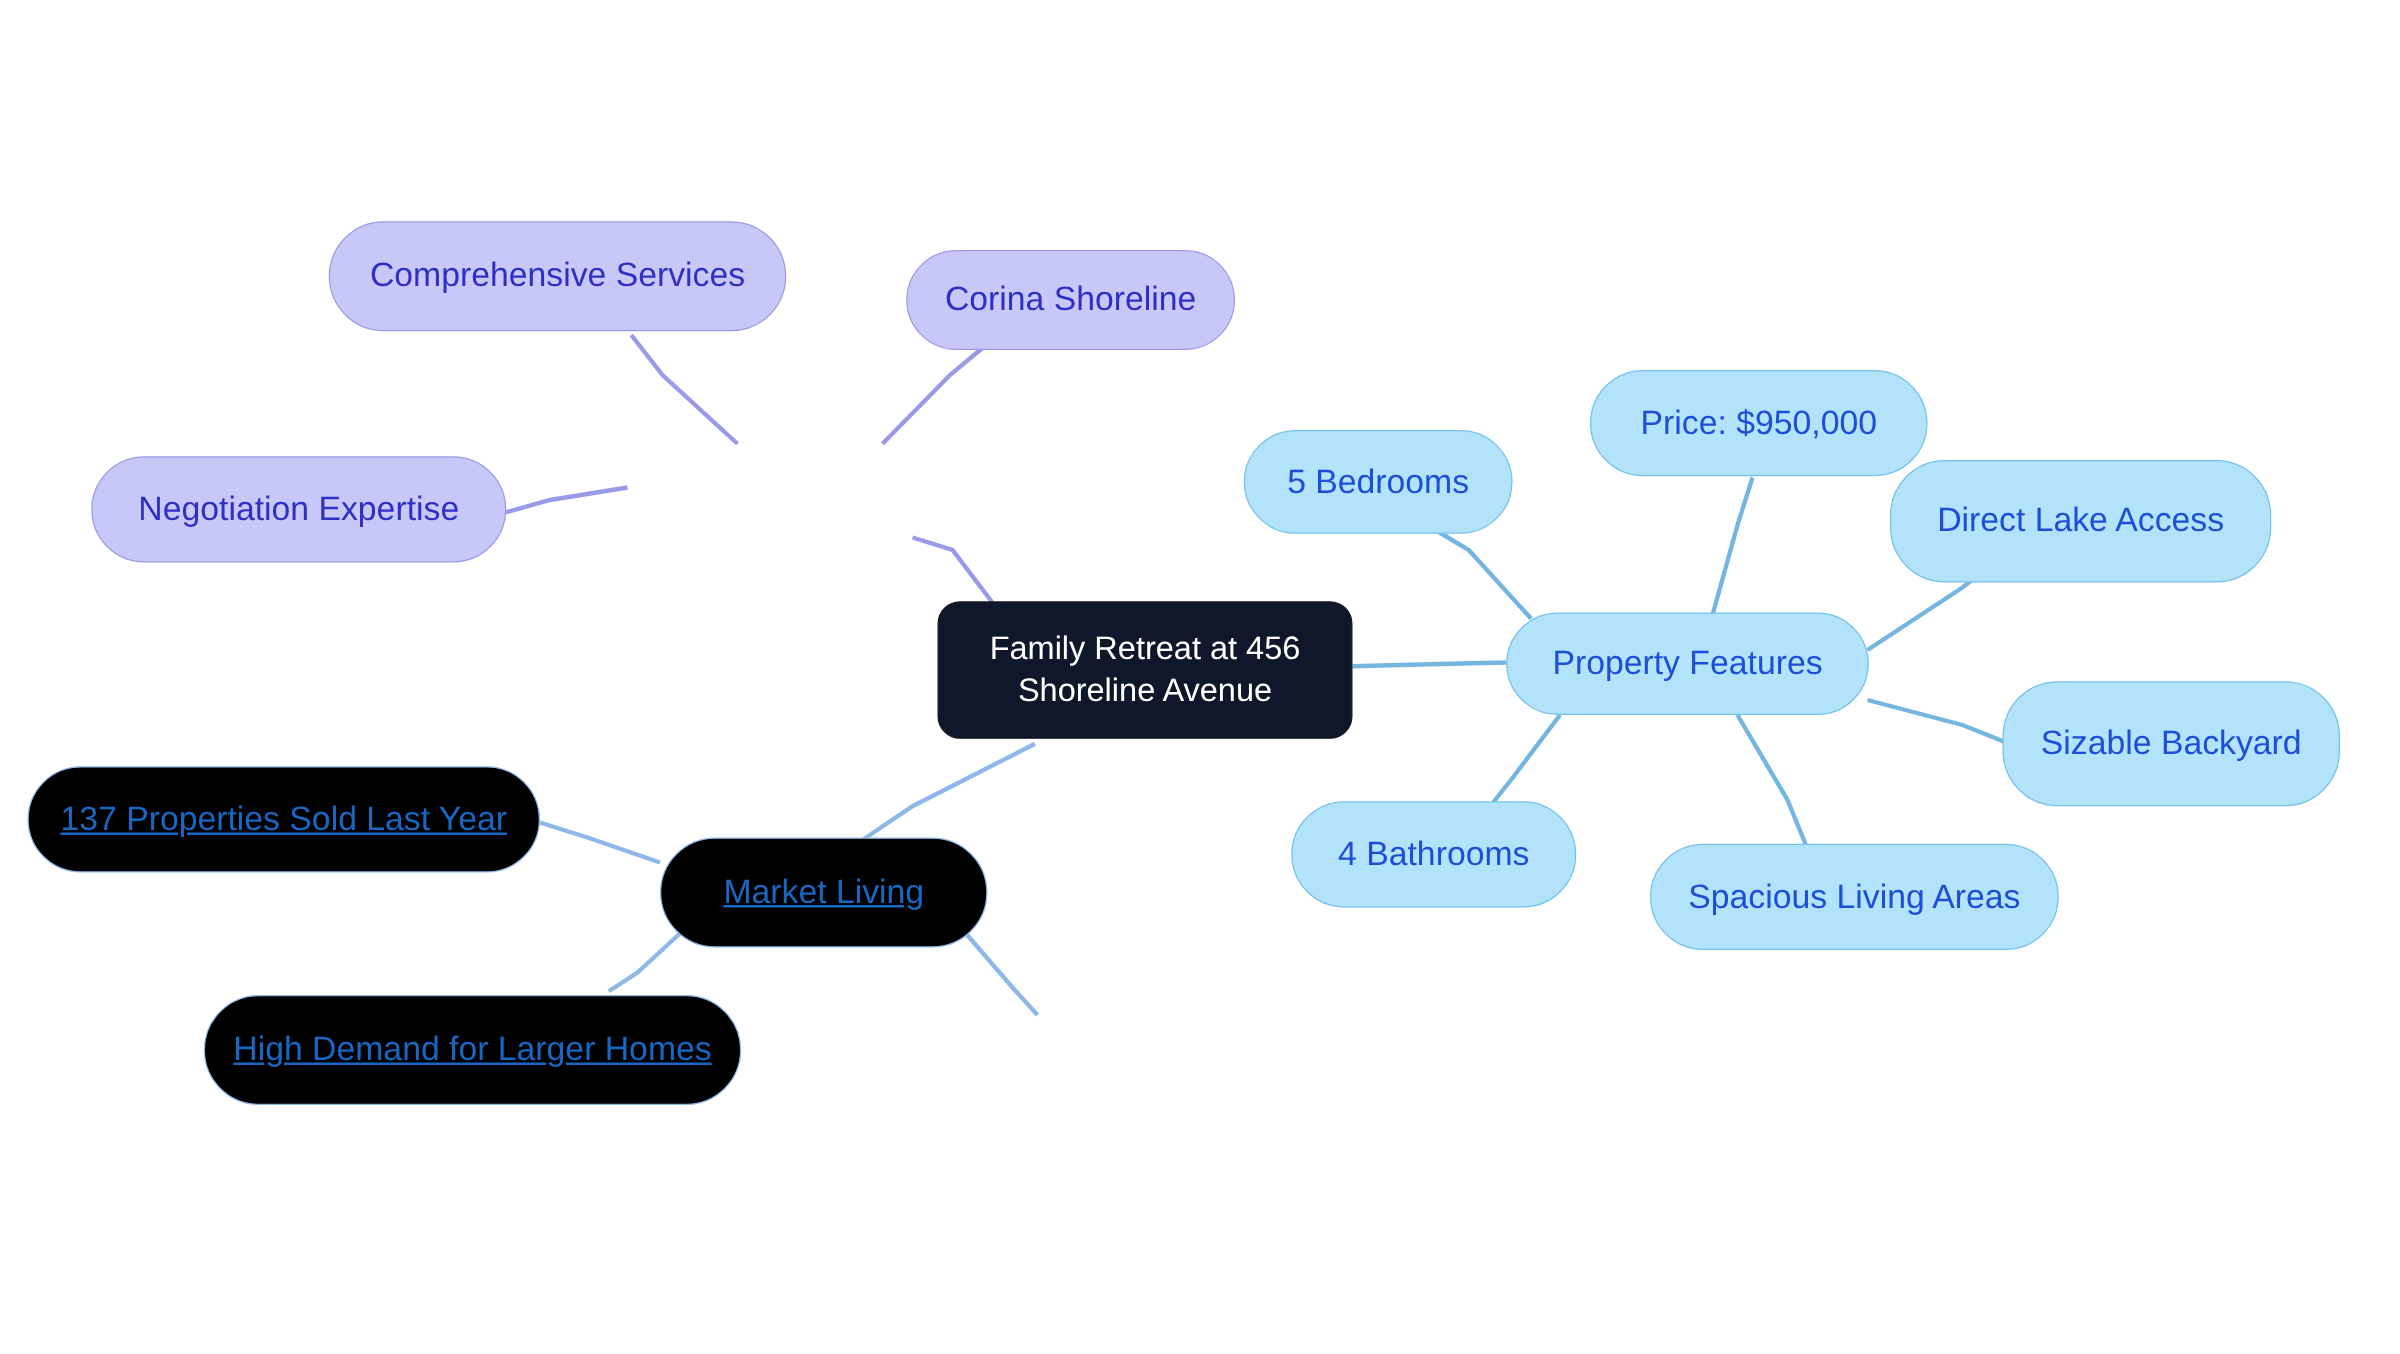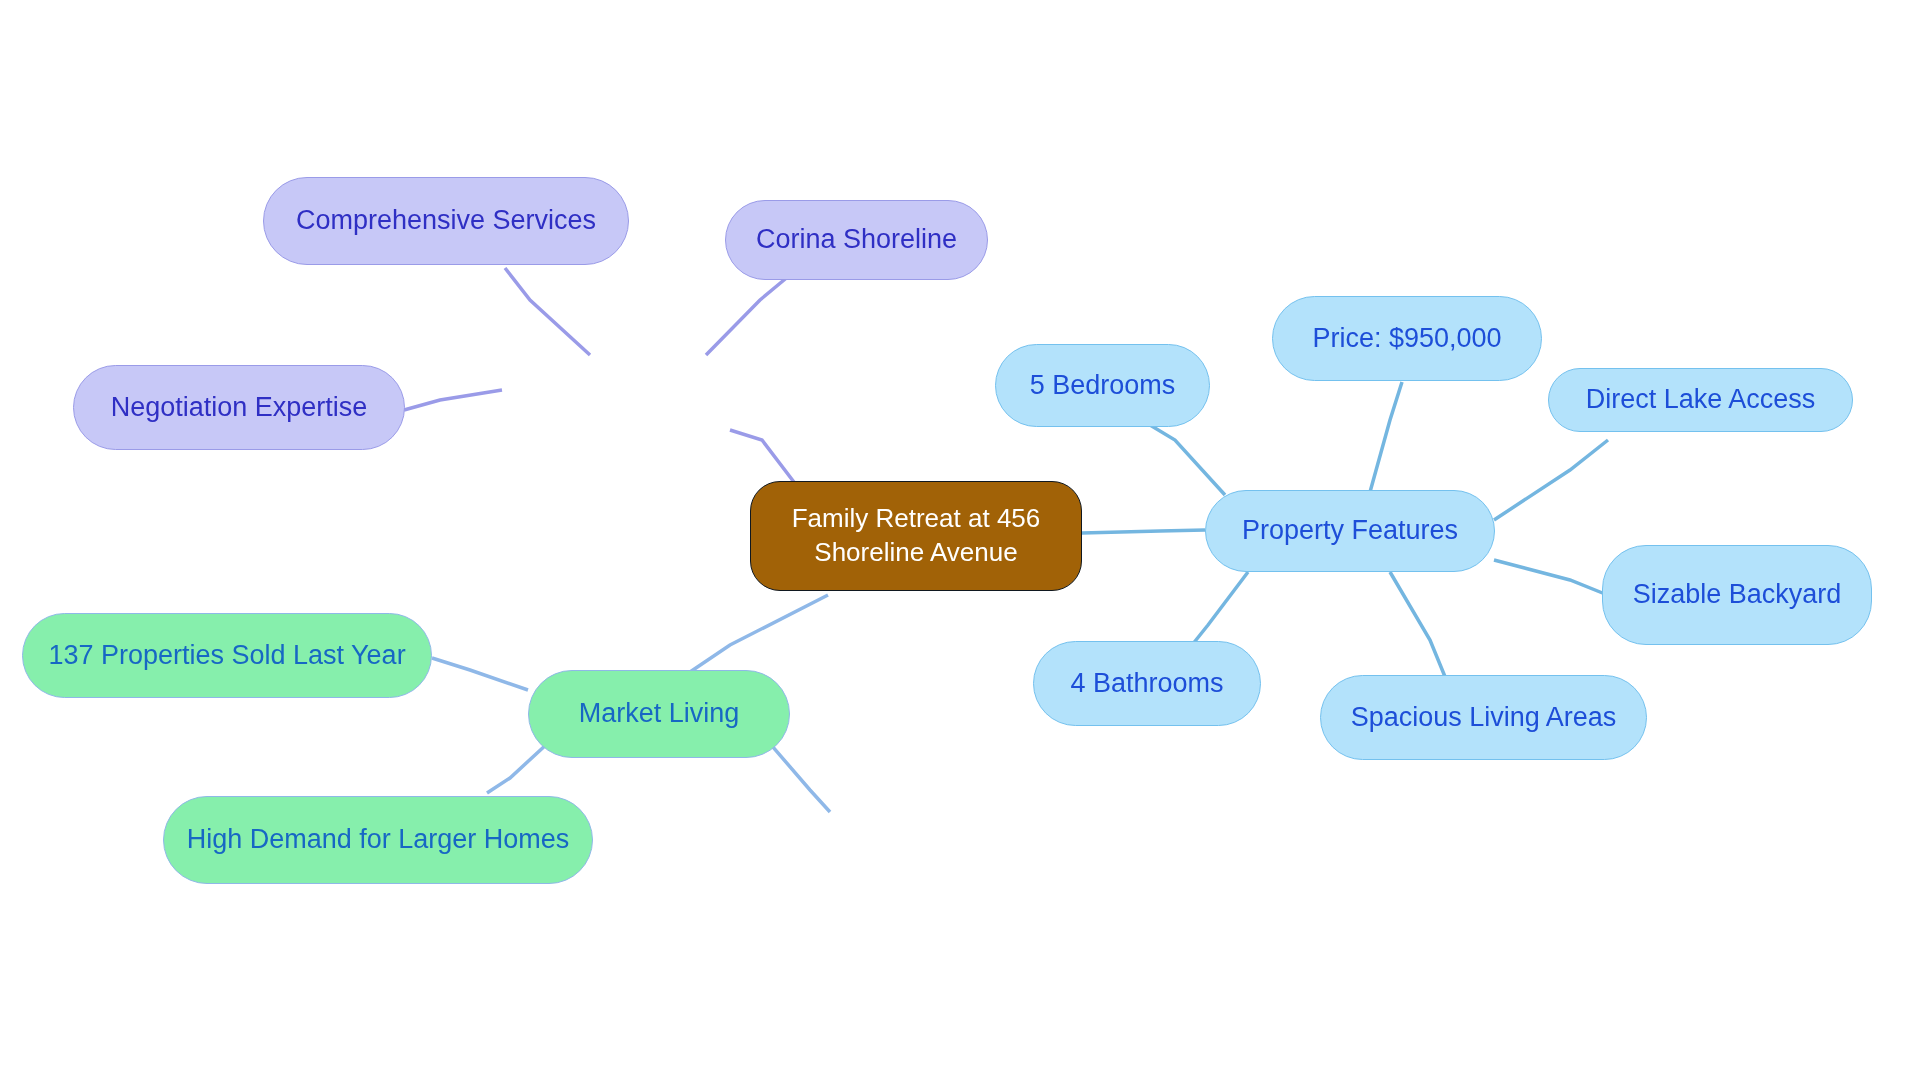--- a/index.html
+++ b/index.html
@@ -33,43 +33,44 @@
     justify-content: center;
     text-align: center;
     border-radius: 44px;
     border-style: solid;
     border-width: 1.5px;
     line-height: 1.3;
     padding: 6px 14px;
     white-space: pre-line;
   }
   .node-root {
-    background: #a16207;
+    background: #0f172a;
     border-color: #101820;
     color: #ffffff;
     font-size: 26px;
-    border-radius: 30px;
+    border-radius: 18px;
   }
   .node-purple {
     background: #c7c8f7;
     border-color: #9a9be8;
     color: #2f2fc4;
     font-size: 27px;
   }
   .node-blue {
     background: #b3e2fb;
     border-color: #74c1ee;
     color: #1d4ed8;
     font-size: 27px;
   }
   .node-paleblue {
-    background: #86efac;
+    background: #000000;
     border-color: #8fb8e8;
     color: #1767c4;
     font-size: 27px;
+    text-decoration: underline;
   }
 </style>
 </head>
 <body>
 
 <div id="mindmap-canvas">
 
   <svg id="edge-layer" viewBox="0 0 1920 1083">
 
     <path d="M 800,490 L 762,440 L 730,430" stroke="#9a9be8" stroke-width="3.5" fill="none"></path>
@@ -112,21 +113,21 @@
   <div class="node node-purple" style="left:725px; top:200px; width:263px; height:80px;">Corina Shoreline</div>
 
   <div class="node node-purple" style="left:73px; top:365px; width:332px; height:85px;">Negotiation Expertise</div>
 
   <div class="node node-blue" style="left:1205px; top:490px; width:290px; height:82px;">Property Features</div>
 
   <div class="node node-blue" style="left:995px; top:344px; width:215px; height:83px;">5 Bedrooms</div>
 
   <div class="node node-blue" style="left:1272px; top:296px; width:270px; height:85px;">Price: $950,000</div>
 
-  <div class="node node-blue" style="left:1548px; top:368px; width:305px; height:64px;">Direct Lake Access</div>
+  <div class="node node-blue" style="left:1512px; top:368px; width:305px; height:98px;">Direct Lake Access</div>
 
   <div class="node node-blue" style="left:1602px; top:545px; width:270px; height:100px;">Sizable Backyard</div>
 
   <div class="node node-blue" style="left:1320px; top:675px; width:327px; height:85px;">Spacious Living Areas</div>
 
   <div class="node node-blue" style="left:1033px; top:641px; width:228px; height:85px;">4 Bathrooms</div>
 
   <div class="node node-paleblue" style="left:528px; top:670px; width:262px; height:88px;">Market Living</div>
 
   <div class="node node-paleblue" style="left:22px; top:613px; width:410px; height:85px;">137 Properties Sold Last Year</div>

